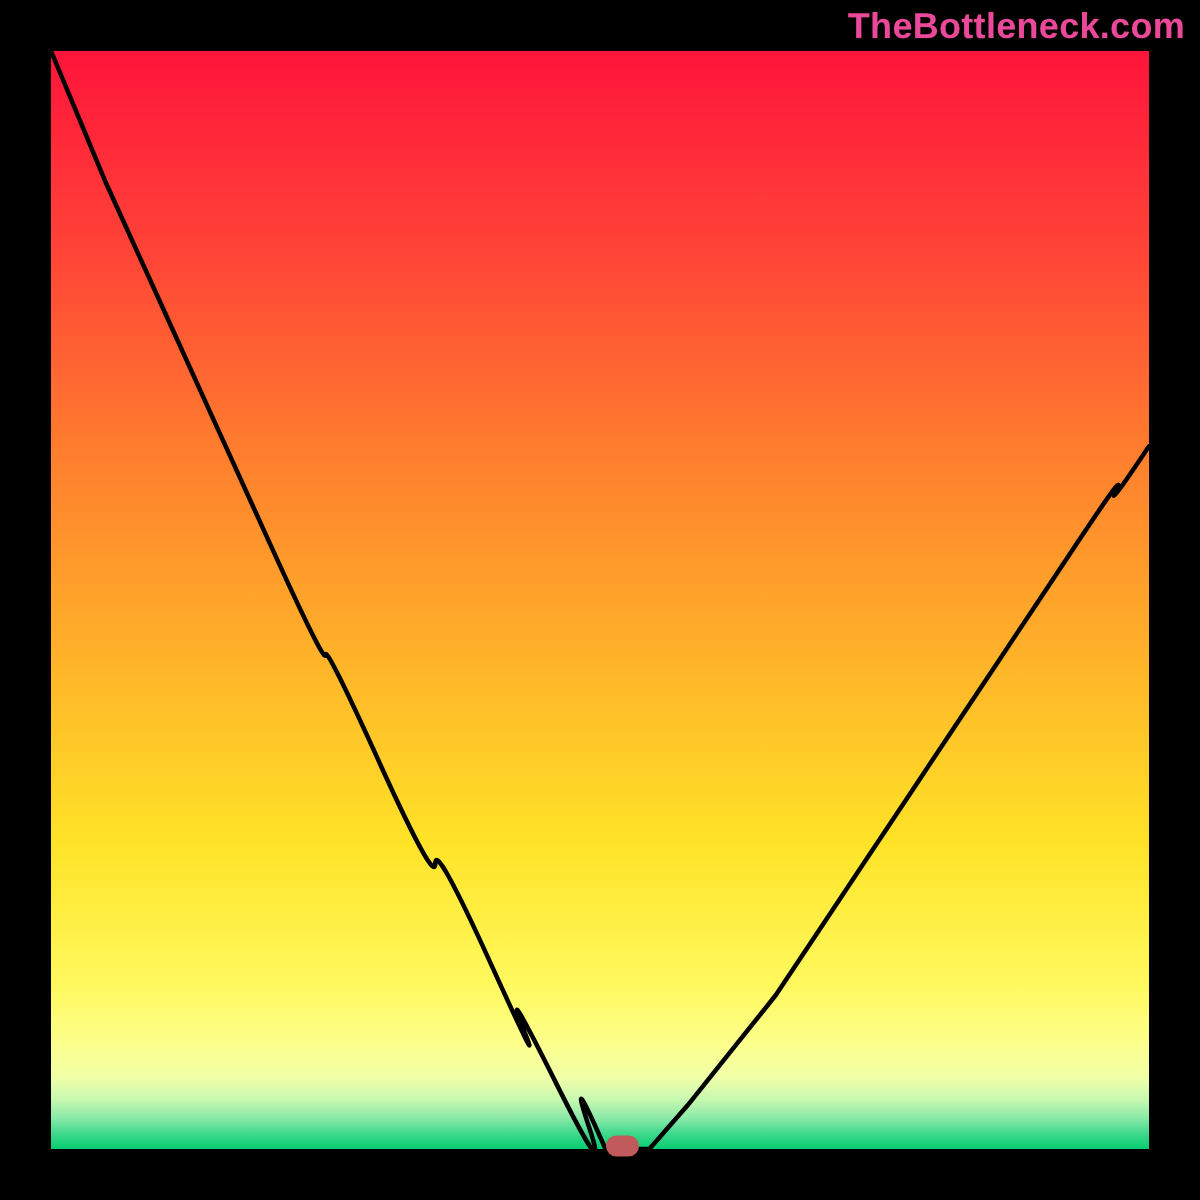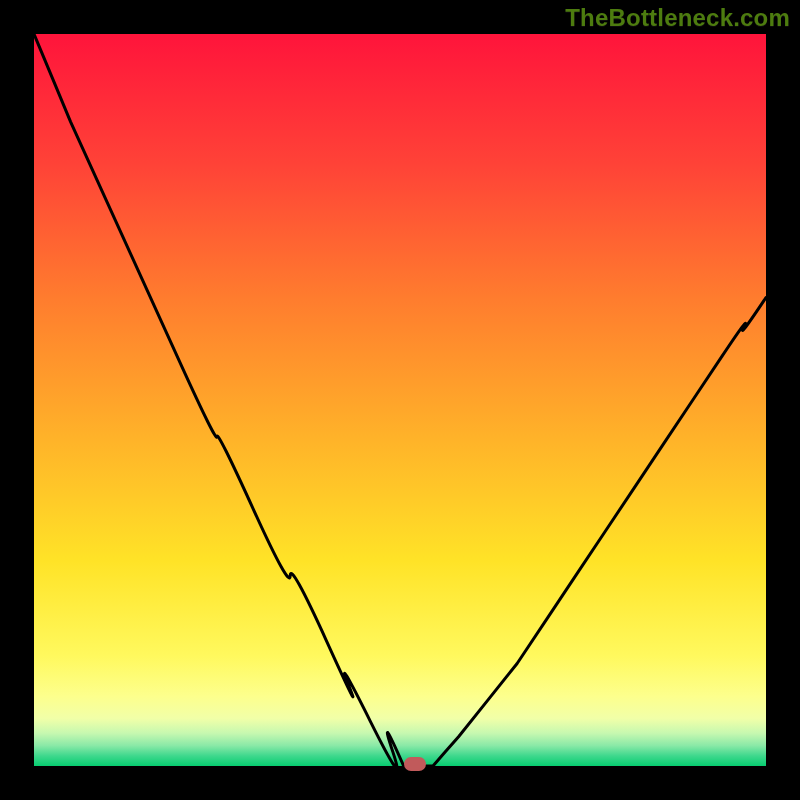--- a/index.html
+++ b/index.html
@@ -19,21 +19,21 @@
     height: 800px;
     background: #000;
   }
   .watermark {
     position: absolute;
     top: 4px;
     right: 10px;
     font-size: 24px;
     font-weight: 600;
     letter-spacing: 0.2px;
-    color: #4d7c0f;
+    color: #ec4899;
     text-shadow: 0 1px 0 rgba(255,255,255,0.05);
     user-select: none;
   }
   .plot-wrap {
     position: absolute;
     left: 34px;
     top: 34px;
     width: 732px;
     height: 732px;
   }

